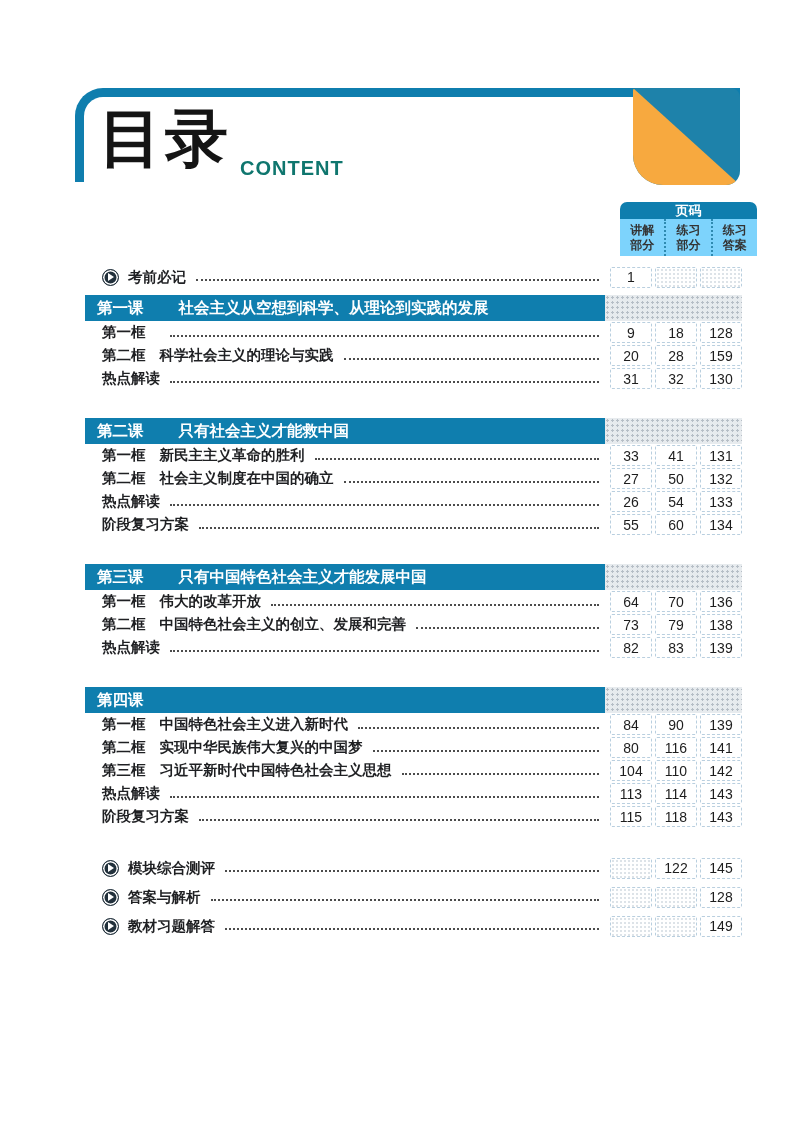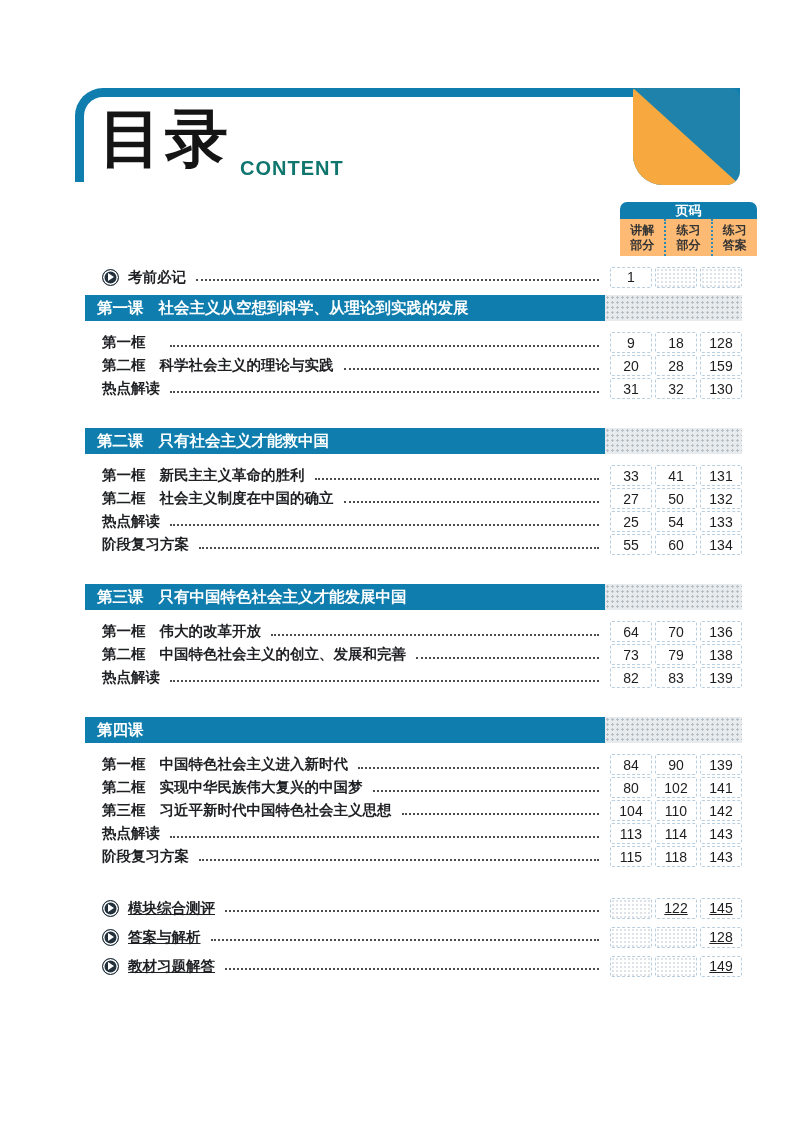--- a/index.html
+++ b/index.html
@@ -42,35 +42,35 @@
     position:absolute;left:240px;top:157px;
     font-size:20px;font-weight:bold;color:#0f766e;letter-spacing:1px;
   }
   
   .legend{position:absolute;left:605px;top:202px;width:137px;margin-left:15px;}
   .legend-head{
     background:var(--teal);color:#fff;text-align:center;
     font-size:13px;font-weight:bold;height:17px;line-height:17px;
     border-radius:7px 7px 0 0;
   }
-  .legend-body{background:#fdba74;display:flex;}
+  .legend-body{background:#7dd3fc;display:flex;}
   .legend-col{
     flex:1;text-align:center;font-size:12px;font-weight:bold;color:#333;
     padding:4px 0 3px;white-space:pre-line;line-height:1.25;
   }
   .legend-col + .legend-col{border-left:2px dotted #2e8ab0;}
   
   .toc{position:absolute;left:85px;top:265px;width:657px;}
   .row{
     display:flex;align-items:center;height:23px;
     font-size:14.5px;font-weight:bold;color:var(--ink);
     padding-left:17px;box-sizing:border-box;
   }
   .bullet-row{height:24px;margin-bottom:6px;}
-  .post-block{margin-top:0;text-decoration:underline;}
+  .post-block{margin-top:0;}
   .post-block .bullet-row{margin-bottom:5px;height:24px;}
   .bullet{
     width:17px;height:17px;border-radius:50%;flex:0 0 17px;
     background:#22313c;box-shadow:inset 0 0 0 1.5px #fff;
     border:1.5px solid #22313c;box-sizing:border-box;
     margin-right:9px;position:relative;
   }
   .bullet::after{
     content:'';position:absolute;left:5px;top:3px;
     border-left:6px solid #fff;
@@ -92,29 +92,29 @@
   .cell.empty{
     background-image:radial-gradient(#dde3e8 1px, transparent 1.2px);
     background-size:4px 4px;
   }
   
   .section{margin-bottom:28px;}
   .sec-header{display:flex;height:26px;}
   .sec-bar{
     width:520px;box-sizing:border-box;background:var(--teal);color:#fff;
     display:flex;align-items:center;padding-left:12px;
-    font-size:15.5px;font-weight:bold;white-space:nowrap;
+    font-size:15.5px;font-weight:bold;white-space:nowrap;gap:20px;
   }
   .sec-tag{margin-right:15px;}
   .sec-hatch{
     flex:1;background-color:#e7ebee;
     background-image:radial-gradient(#b6bec6 1.2px, transparent 1.4px);
     background-size:5px 5px;
   }
-  .sec-rows{padding-top:10px;}
+  .sec-rows{}
 </style>
 </head>
 <body>
 
 <div class="frame"></div>
 <div class="corner">
   <div class="tri"></div>
 </div>
 <div class="title-cn">目录</div>
 <div class="title-en">CONTENT</div>
@@ -209,21 +209,21 @@
             <span class="cell">27</span>
             <span class="cell">50</span>
             <span class="cell">132</span>
           </span>
   </div>
         <div class="row">
 
     <span class="row-title">热点解读</span>
     <span class="leader"></span>
     <span class="cells">
-            <span class="cell">25</span>
+            <span class="cell">26</span>
             <span class="cell">54</span>
             <span class="cell">133</span>
           </span>
   </div>
         <div class="row">
 
     <span class="row-title">阶段复习方案</span>
     <span class="leader"></span>
     <span class="cells">
             <span class="cell">55</span>
@@ -291,21 +291,21 @@
             <span class="cell">90</span>
             <span class="cell">139</span>
           </span>
   </div>
         <div class="row">
     <span class="row-tag">第二框</span>
     <span class="row-title">实现中华民族伟大复兴的中国梦</span>
     <span class="leader"></span>
     <span class="cells">
             <span class="cell">80</span>
-            <span class="cell">102</span>
+            <span class="cell">116</span>
             <span class="cell">141</span>
           </span>
   </div>
         <div class="row">
     <span class="row-tag">第三框</span>
     <span class="row-title">习近平新时代中国特色社会主义思想</span>
     <span class="leader"></span>
     <span class="cells">
             <span class="cell">104</span>
             <span class="cell">110</span>

